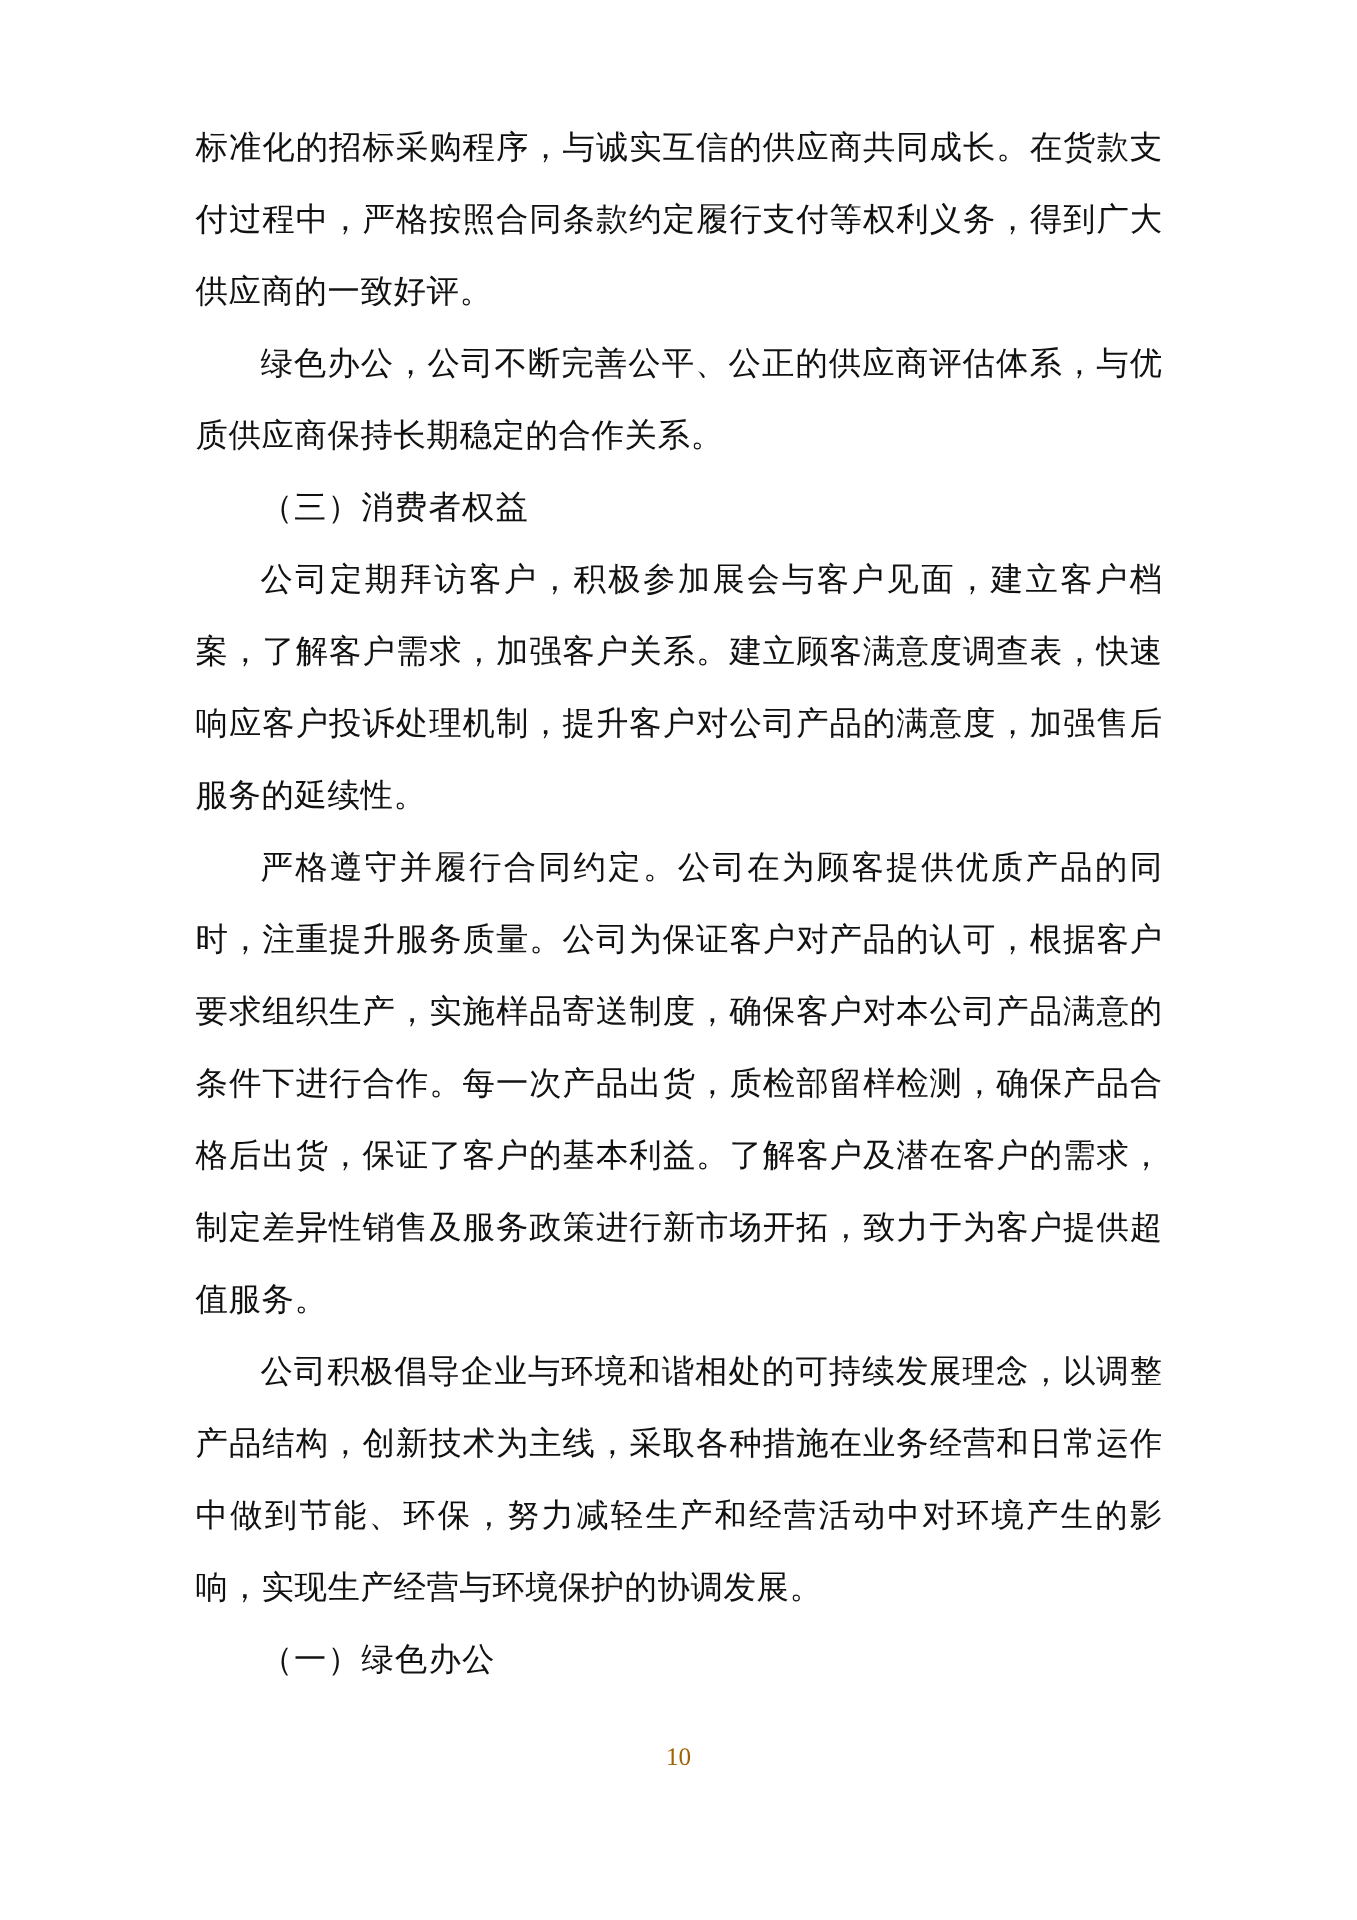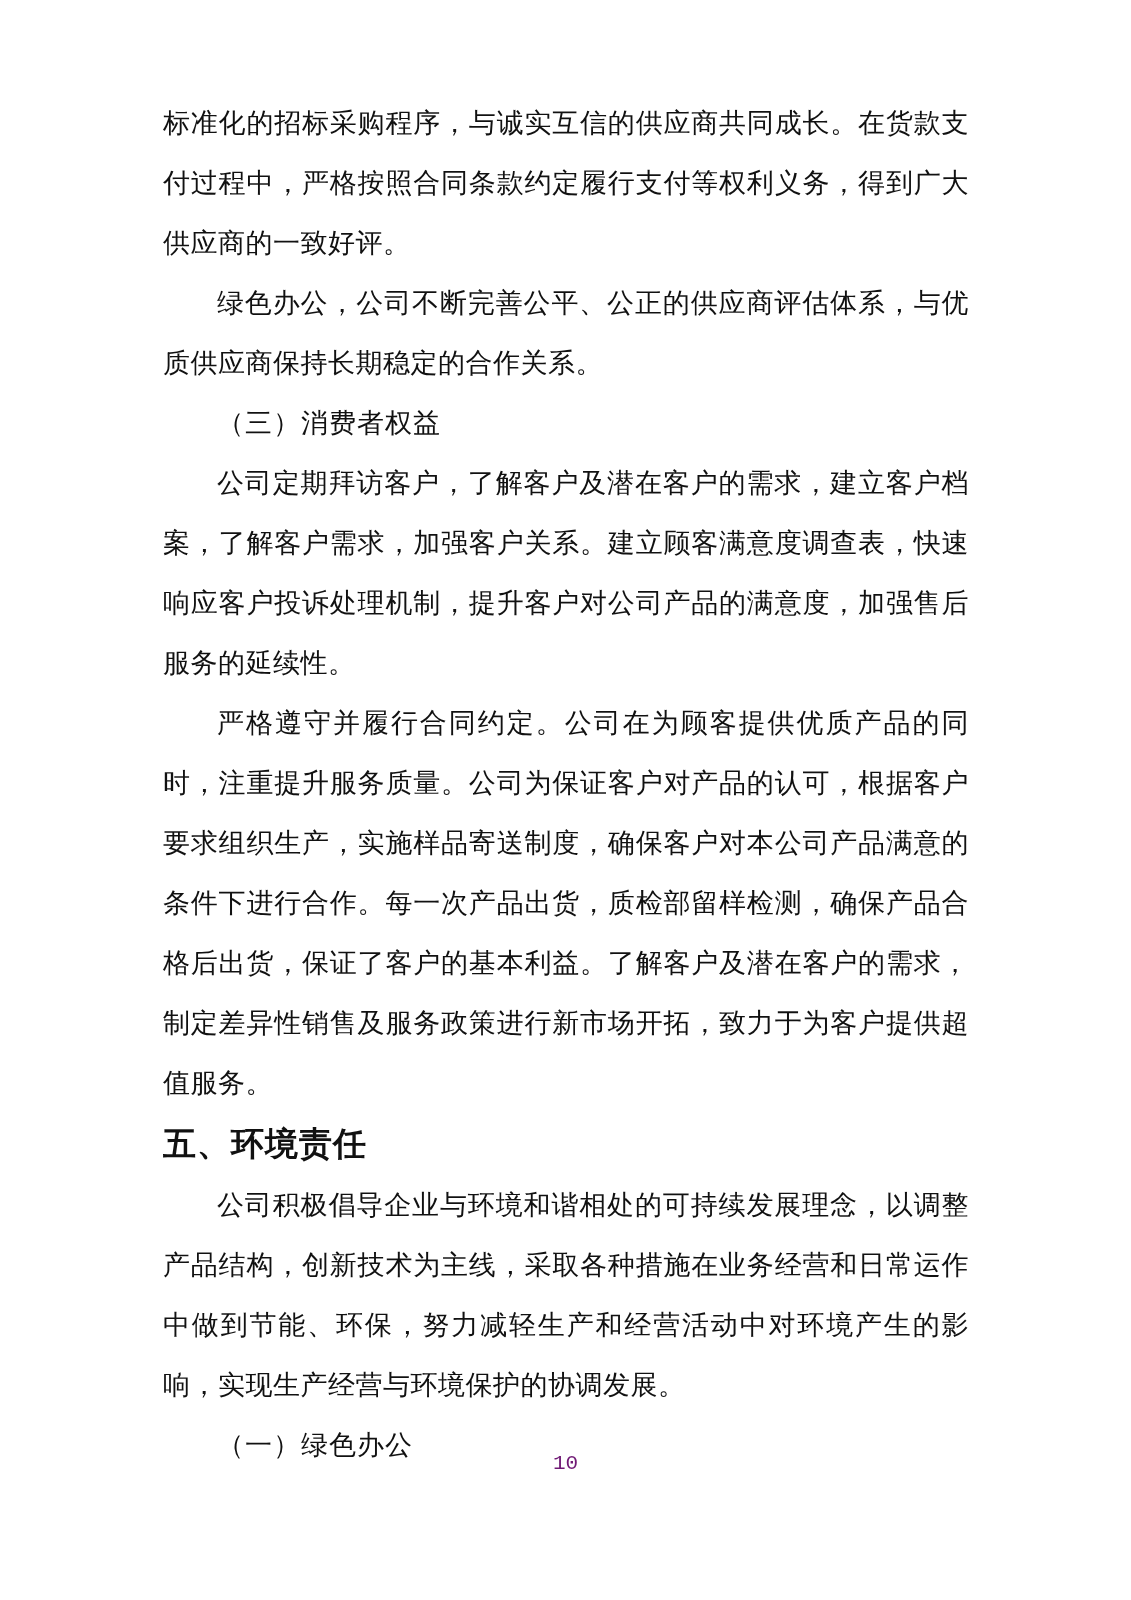--- a/index.html
+++ b/index.html
@@ -45,32 +45,31 @@
     line-height: 62px;
     font-weight: 700;
     letter-spacing: 1px;
   }
   .page-footer {
     position: absolute;
     top: 1452px;
     left: 0;
     width: 100%;
     text-align: center;
-    font-family: Liberation Mono, monospace;
+    font-family: Liberation Serif, serif;
     font-size: 21px;
-    color: #701a75;
+    color: #a16207;
   }
 </style>
 </head>
 <body>
 
 <div class="content">
   <p class="body-text">标准化的招标采购程序，与诚实互信的供应商共同成长。在货款支付过程中，严格按照合同条款约定履行支付等权利义务，得到广大供应商的一致好评。</p>
   <p class="body-text indent">绿色办公，公司不断完善公平、公正的供应商评估体系，与优质供应商保持长期稳定的合作关系。</p>
   <h3 class="heading-sub">（三）消费者权益</h3>
-  <p class="body-text indent">公司定期拜访客户，了解客户及潜在客户的需求，建立客户档案，了解客户需求，加强客户关系。建立顾客满意度调查表，快速响应客户投诉处理机制，提升客户对公司产品的满意度，加强售后服务的延续性。</p>
+  <p class="body-text indent">公司定期拜访客户，积极参加展会与客户见面，建立客户档案，了解客户需求，加强客户关系。建立顾客满意度调查表，快速响应客户投诉处理机制，提升客户对公司产品的满意度，加强售后服务的延续性。</p>
   <p class="body-text indent">严格遵守并履行合同约定。公司在为顾客提供优质产品的同时，注重提升服务质量。公司为保证客户对产品的认可，根据客户要求组织生产，实施样品寄送制度，确保客户对本公司产品满意的条件下进行合作。每一次产品出货，质检部留样检测，确保产品合格后出货，保证了客户的基本利益。了解客户及潜在客户的需求，制定差异性销售及服务政策进行新市场开拓，致力于为客户提供超值服务。</p>
-  <h2 class="heading-main">五、环境责任</h2>
   <p class="body-text indent">公司积极倡导企业与环境和谐相处的可持续发展理念，以调整产品结构，创新技术为主线，采取各种措施在业务经营和日常运作中做到节能、环保，努力减轻生产和经营活动中对环境产生的影响，实现生产经营与环境保护的协调发展。</p>
   <h3 class="heading-sub">（一）绿色办公</h3>
 </div>
 
 <div class="page-footer">10</div>
 
 </body></html>

